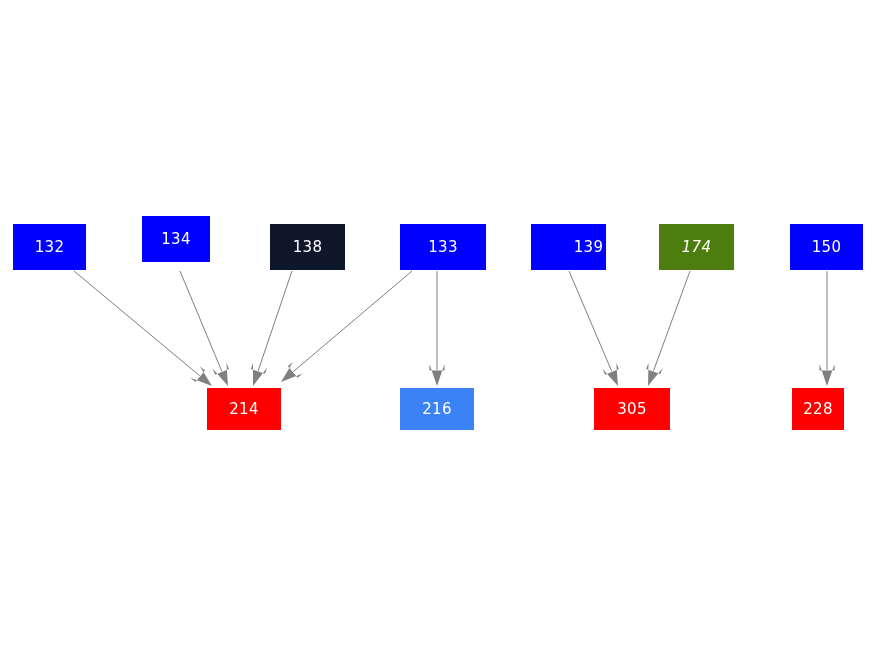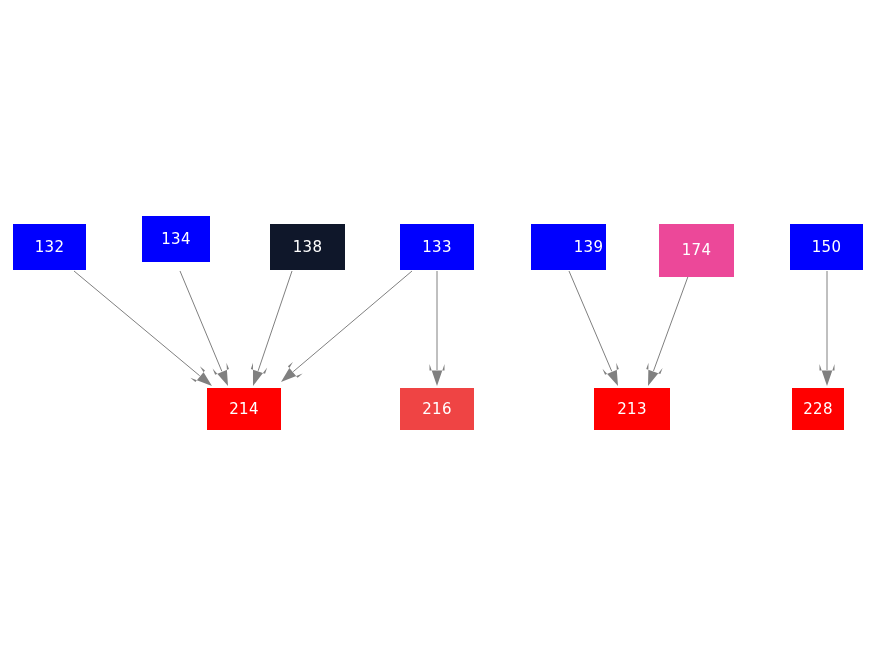--- a/index.html
+++ b/index.html
@@ -83,38 +83,38 @@
   <div id="node-layer">
       <div class="graph-node src" style="left: 13px; top: 224px; width: 73px; height: 46px; background: rgb(0, 0, 255);">
         <span class="node-label">132</span>
       </div>
       <div class="graph-node src" style="left: 142px; top: 216px; width: 68px; height: 46px; background: rgb(0, 0, 255);">
         <span class="node-label">134</span>
       </div>
       <div class="graph-node src" style="left: 270px; top: 224px; width: 75px; height: 46px; background: #0f172a;">
         <span class="node-label">138</span>
       </div>
-      <div class="graph-node src" style="left: 400px; top: 224px; width: 74px; height: 46px; background: rgb(0, 0, 255);">
+      <div class="graph-node src" style="left: 400px; top: 224px; width: 86px; height: 46px; background: rgb(0, 0, 255);">
         <span class="node-label">133</span>
       </div>
       <div class="graph-node src" style="left: 531px; top: 224px; width: 75px; height: 46px; background: rgb(0, 0, 255); padding-left: 40px;">
         <span class="node-label">139</span>
       </div>
-      <div class="graph-node src" style="left: 659px; top: 224px; width: 75px; height: 53px; background: #ec4899;">
+      <div class="graph-node src" style="left: 659px; top: 224px; width: 75px; height: 46px; background: #4d7c0f; font-style: italic;">
         <span class="node-label">174</span>
       </div>
       <div class="graph-node src" style="left: 790px; top: 224px; width: 73px; height: 46px; background: rgb(0, 0, 255);">
         <span class="node-label">150</span>
       </div>
       <div class="graph-node dst" style="left: 207px; top: 388px; width: 74px; height: 42px; background: rgb(255, 0, 0);">
         <span class="node-label">214</span>
       </div>
-      <div class="graph-node dst" style="left: 400px; top: 388px; width: 74px; height: 42px; background: #ef4444;">
+      <div class="graph-node dst" style="left: 400px; top: 388px; width: 74px; height: 42px; background: #3b82f6;">
         <span class="node-label">216</span>
       </div>
       <div class="graph-node dst" style="left: 594px; top: 388px; width: 76px; height: 42px; background: rgb(255, 0, 0);">
-        <span class="node-label">213</span>
+        <span class="node-label">305</span>
       </div>
       <div class="graph-node dst" style="left: 792px; top: 388px; width: 52px; height: 42px; background: rgb(255, 0, 0);">
         <span class="node-label">228</span>
       </div>
     </div>
 </div>
 
 </body></html>

